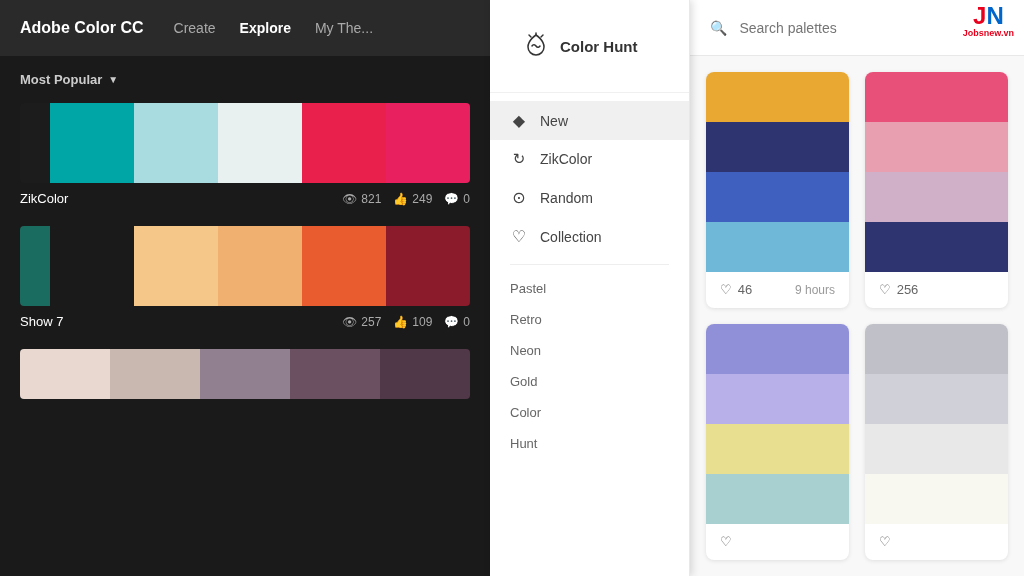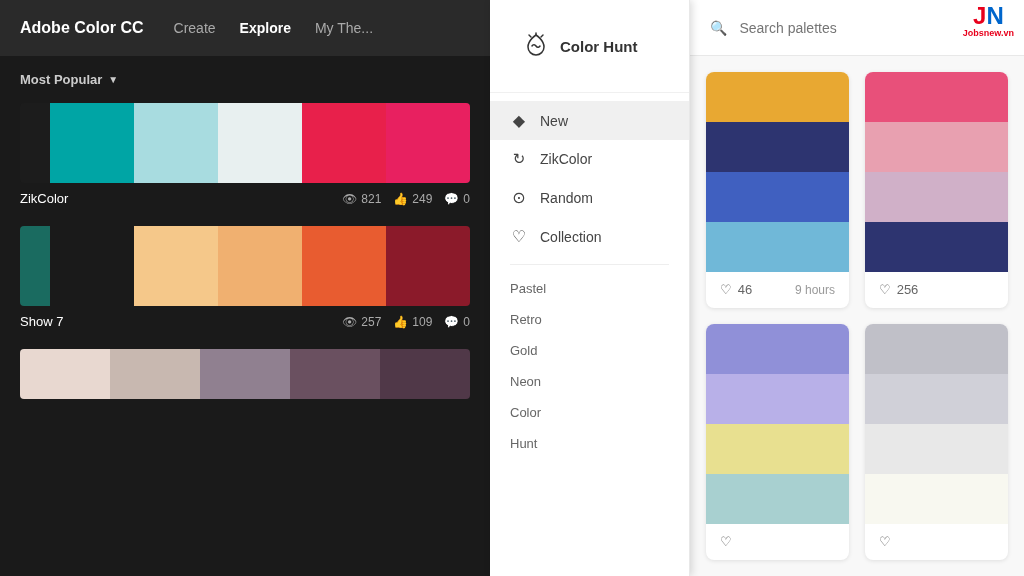--- a/index.html
+++ b/index.html
@@ -378,22 +378,22 @@
     </div>
     <div class="nav-item">
       <span class="nav-icon">♡</span>
       <span>Collection</span>
     </div>
 
     <div class="nav-divider"></div>
 
     <div class="tag-item">Pastel</div>
     <div class="tag-item">Retro</div>
+    <div class="tag-item">Neon</div>
     <div class="tag-item">Gold</div>
-    <div class="tag-item">Neon</div>
     <div class="tag-item">Color</div>
     <div class="tag-item">Hunt</div>
   </div>
 </div>
 
 <div class="palettes-panel" style="position:relative;">
   <div class="palettes-header">
     <span class="search-icon-wrap">🔍</span>
     <input class="search-input" type="text" placeholder="Search palettes" style="">
 

